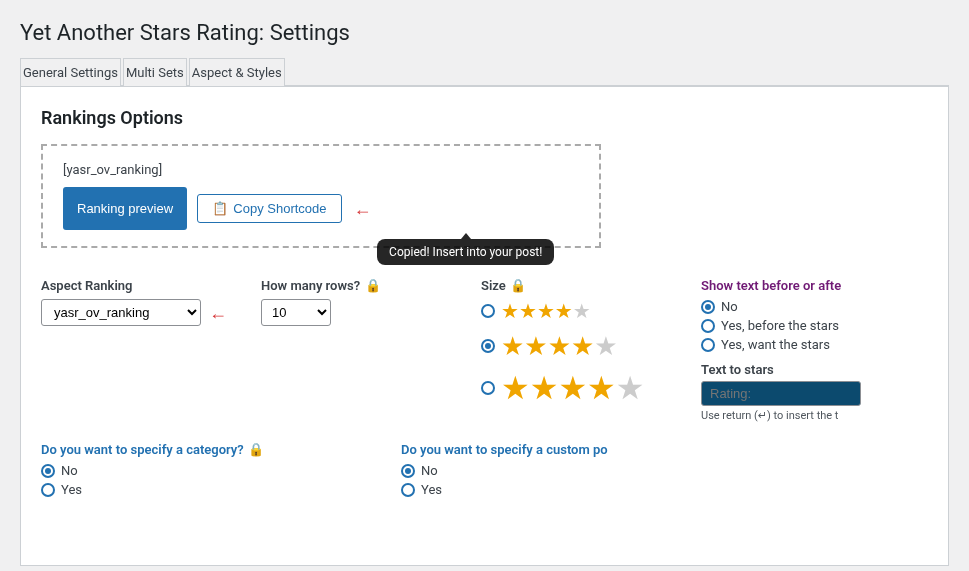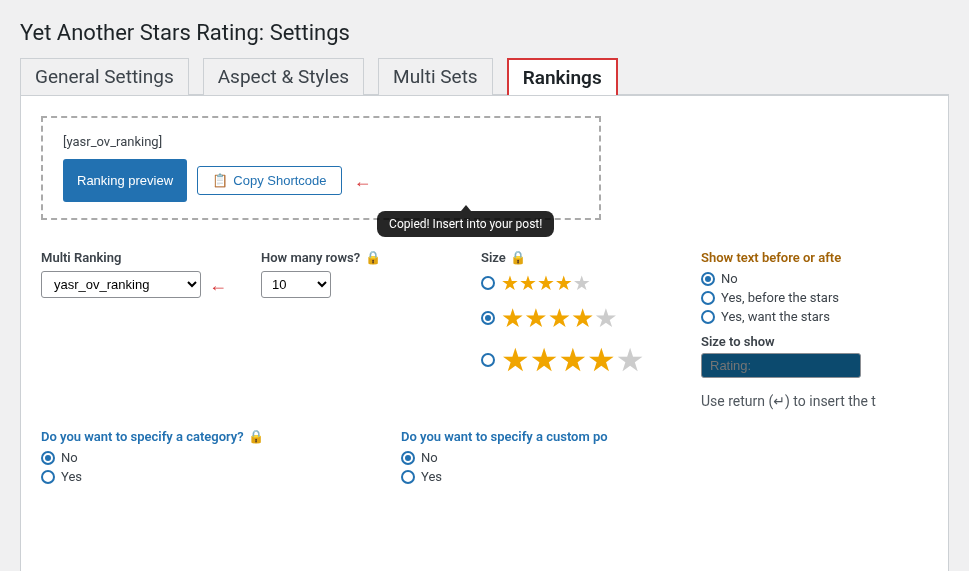--- a/index.html
+++ b/index.html
@@ -21,28 +21,28 @@
       color: #1d2327;
       margin-bottom: 12px;
     }
     .tabs-bar {
       display: flex;
       border-bottom: 1px solid #ccd0d4;
       margin-bottom: 0;
       background: transparent;
     }
     .tab {
-      padding: 6px 14px;
+      padding: 6px 2px;
       border: 1px solid #ccd0d4;
       border-bottom: none;
       background: #f0f0f1;
       color: #3c434a;
       cursor: pointer;
-      margin-right: 14px;
-      font-size: 19px;
+      margin-right: 2px;
+      font-size: 13px;
       position: relative;
       top: 1px;
       text-decoration: none;
     }
     .tab.active {
       background: #fff;
       border: 2px solid #d63638;
       border-bottom: none;
       font-weight: 600;
       color: #1d2327;
@@ -209,23 +209,23 @@
     .text-input {
       width: 160px;
       padding: 4px 8px;
       border: 1px solid #8c8f94;
       border-radius: 3px;
       font-size: 13px;
       color: #aaa;
       background: #0c4a6e;
     }
     .hint-text {
-      font-size: 14px;
+      font-size: 11px;
       color: #50575e;
-      margin-top: 15px;
+      margin-top: 3px;
     }
     .bottom-grid {
       display: grid;
       grid-template-columns: 340px 1fr;
       gap: 20px;
       margin-top: 20px;
     }
     .category-label {
       color: #2271b1;
       font-weight: 600;
@@ -252,26 +252,26 @@
   </style>
 </head>
 <body>
 
 <div class="page-wrapper">
 
   <h1 class="page-title">Yet Another Stars Rating: Settings</h1>
 
   <div class="tabs-bar">
     <a class="tab">General Settings</a>
+    <a class="tab">Multi Sets</a>
     <a class="tab">Aspect &amp; Styles</a>
-    <a class="tab">Multi Sets</a>
-    <a class="tab active">Rankings</a>
   </div>
 
   <div class="main-content">
+    <h2 class="section-title">Rankings Options</h2>
 
     
     <div class="shortcode-box">
       <div class="shortcode-text">[yasr_ov_ranking]</div>
       <div class="shortcode-row">
         <div class="shortcode-buttons">
           <button class="btn-preview">Ranking preview</button>
           <div style="position:relative; display:inline-block;">
             <button class="btn-copy">
               <span>📋</span>
@@ -283,21 +283,21 @@
         </div>
         <span class="red-arrow">←</span>
       </div>
     </div>
 
     
     <div class="options-grid">
 
       <div class="option-group">
         <div class="field-label">
-          <span>Multi Ranking</span>
+          <span>Aspect Ranking</span>
         </div>
         <div class="select-wrapper">
           <select class="select-native">
             <option>yasr_ov_ranking</option>
             <option>yasr_visitor_ranking</option>
           </select>
           <span class="red-arrow">←</span>
         </div>
       </div>
 
@@ -347,35 +347,35 @@
             <span class="star full">★</span>
             <span class="star full">★</span>
             <span class="star full">★</span>
             <span class="star full">★</span>
             <span class="star empty">★</span>
           </div>
         </div>
       </div>
 
       <div class="show-text-group">
-        <div class="field-label" style="color:#a16207; font-weight:600; margin-bottom:6px;">Show text before or afte</div>
+        <div class="field-label" style="color:#701a75; font-weight:600; margin-bottom:6px;">Show text before or afte</div>
         <div class="radio-option">
           <div class="radio-dot selected"></div>
           <span>No</span>
         </div>
         <div class="radio-option">
           <div class="radio-dot"></div>
           <span>Yes, before the stars</span>
         </div>
         <div class="radio-option">
           <div class="radio-dot"></div>
           <span>Yes, want the stars</span>
         </div>
         <div style="margin-top:10px;">
-          <div style="font-weight:600; margin-bottom:4px;">Size to show</div>
+          <div style="font-weight:600; margin-bottom:4px;">Text to stars</div>
           <input class="text-input" type="text" placeholder="Rating:" style="">
           <div class="hint-text">Use return (↵) to insert the t</div>
         </div>
       </div>
 
     </div>
 
     
     <div class="bottom-grid">
 

